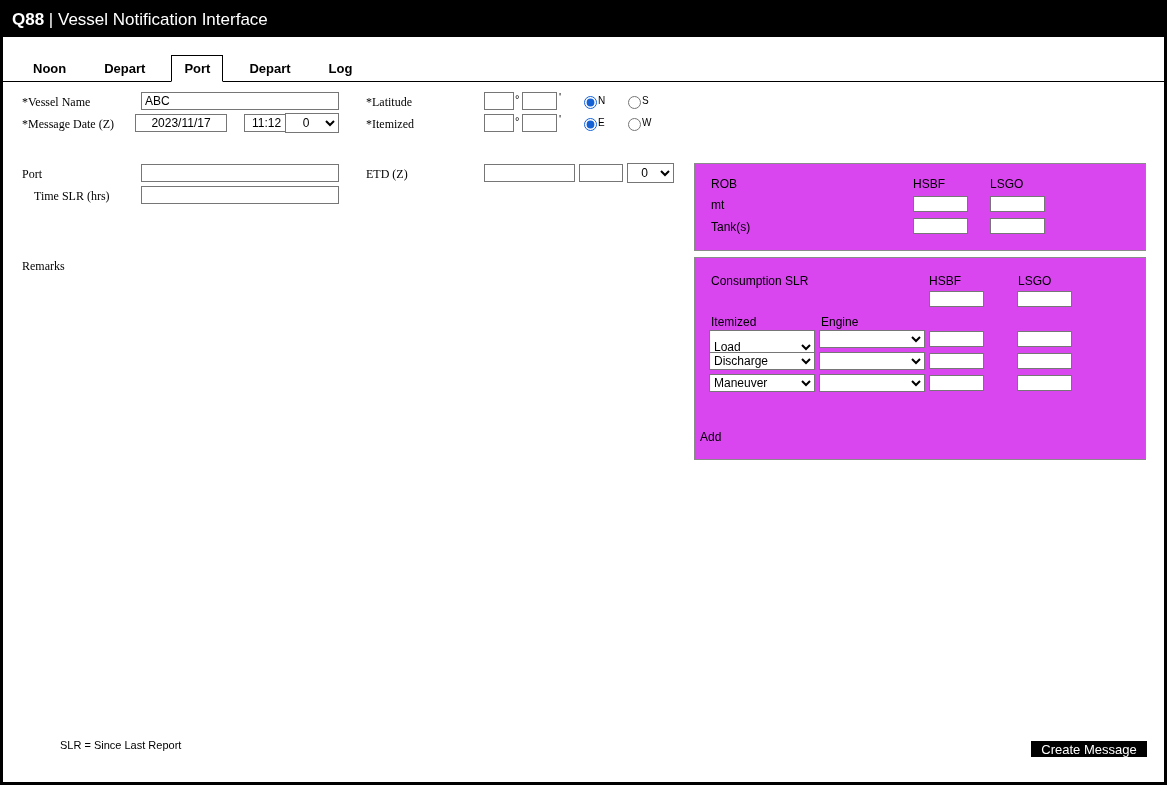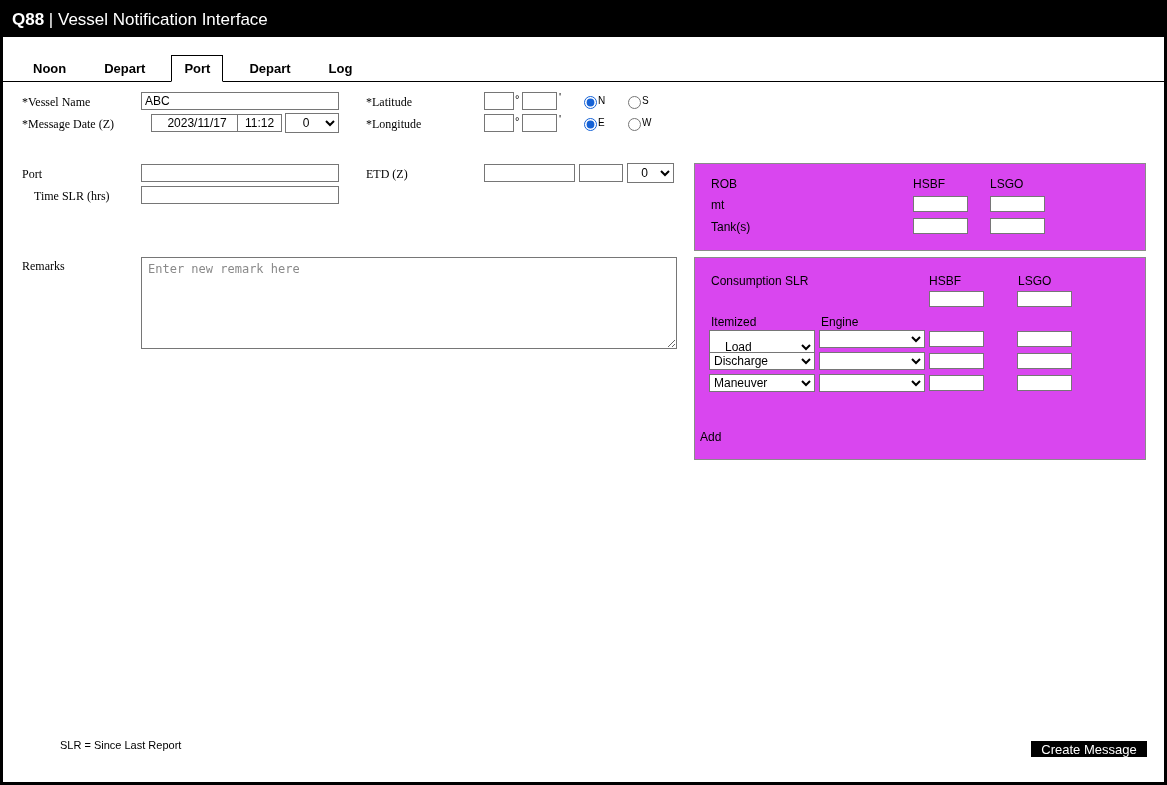--- a/index.html
+++ b/index.html
@@ -62,37 +62,37 @@
 <div class="page">
 
   <header class="titlebar"><span class="brand">Q88</span><span> | </span><span>Vessel Notification Interface</span></header>
 
   <nav class="tabbar"><div class="tab">Noon</div><div class="tab">Depart</div><div class="tab active">Port</div><div class="tab">Depart</div><div class="tab">Log</div></nav>
 
   <div class="lbl" style="left:19px; top:92px;">*Vessel Name</div>
   <input class="ti" style="left: 138px; top: 89px; width: 198px;" value="ABC">
 
   <div class="lbl" style="left:19px; top:114px;">*Message Date (Z)</div>
-  <input class="ti center" style="left: 148px; top: 111px; width: 92px;" value="2023/11/17">
-  <input class="ti center" style="left: 234px; top: 111px; width: 45px;" value="11:12">
+  <input class="ti center" style="left: 132px; top: 111px; width: 92px;" value="2023/11/17">
+  <input class="ti center" style="left: 241px; top: 111px; width: 45px;" value="11:12">
   <select class="sel" style="left:282px; top:110px; width:54px;">
     <option>0</option>
   </select>
 
   <div class="lbl" style="left:363px; top:92px;">*Latitude</div>
   <input class="ti" style="left: 481px; top: 89px; width: 30px;" value="">
   <span class="sym" style="left:512px; top:90px;">°</span>
   <input class="ti" style="left: 519px; top: 89px; width: 35px;" value="">
   <span class="sym" style="left:556px; top:88px;">'</span>
   <input type="radio" name="lat-hem" class="radio" style="left: 581px; top: 93px;" checked="">
   <span class="rlbl" style="left:595px; top:92px;">N</span>
   <input type="radio" name="lat-hem" class="radio" style="left: 625px; top: 93px;">
   <span class="rlbl" style="left:639px; top:92px;">S</span>
 
-  <div class="lbl" style="left:363px; top:114px;">*Longitude</div>
+  <div class="lbl" style="left:363px; top:114px;">*Itemized</div>
   <input class="ti" style="left: 481px; top: 111px; width: 30px;" value="">
   <span class="sym" style="left:512px; top:112px;">°</span>
   <input class="ti" style="left: 519px; top: 111px; width: 35px;" value="">
   <span class="sym" style="left:556px; top:110px;">'</span>
   <input type="radio" name="lon-hem" class="radio" style="left: 581px; top: 115px;" checked="">
   <span class="rlbl" style="left:595px; top:114px;">E</span>
   <input type="radio" name="lon-hem" class="radio" style="left: 625px; top: 115px;">
   <span class="rlbl" style="left:639px; top:114px;">W</span>
 
   <div class="lbl" style="left:19px; top:164px;">Port</div>
@@ -102,21 +102,20 @@
   <input class="ti" style="left: 481px; top: 161px; width: 91px;" value="">
   <input class="ti" style="left: 576px; top: 161px; width: 44px;" value="">
   <select class="sel" style="left:624px; top:160px; width:47px;">
     <option>0</option>
   </select>
 
   <div class="lbl" style="left:31px; top:186px;">Time SLR (hrs)</div>
   <input class="ti" style="left: 138px; top: 183px; width: 198px;" value="">
 
   <div class="lbl" style="left:19px; top:256px;">Remarks</div>
-  <textarea class="remarks" placeholder="Enter new remark here" style=""></textarea>
 
   <div class="panel" style="left:691px; top:160px; width:452px; height:88px;">
     <div class="ptxt" style="left:16px; top:13px;">ROB</div>
     <div class="ptxt" style="left:218px; top:13px;">HSBF</div>
     <div class="ptxt" style="left:295px; top:13px;">LSGO</div>
 
     <div class="ptxt" style="left:16px; top:34px;">mt</div>
     <input class="ti sm" style="left: 218px; top: 32px; width: 55px;" value="">
     <input class="ti sm" style="left: 295px; top: 32px; width: 55px;" value="">
 
@@ -128,21 +127,21 @@
   <div class="panel" style="left:691px; top:254px; width:452px; height:203px;">
     <div class="ptxt" style="left:16px; top:16px;">Consumption SLR</div>
     <div class="ptxt" style="left:234px; top:16px;">HSBF</div>
     <div class="ptxt" style="left:323px; top:16px;">LSGO</div>
     <input class="ti sm" style="left: 234px; top: 33px; width: 55px;" value="">
     <input class="ti sm" style="left: 322px; top: 33px; width: 55px;" value="">
 
     <div class="ptxt" style="left:16px; top:57px;">Itemized</div>
     <div class="ptxt" style="left:126px; top:57px;">Engine</div>
 
-    <select class="sel left" style="left:14px; top:72px; width:106px; height:34px;padding-left:11px;">
+    <select class="sel left" style="left:14px; top:72px; width:106px; height:34px;">
       <option>Load</option>
     </select>
     <select class="sel left" style="left:124px; top:72px; width:106px; height:18px;">
       <option></option>
     </select>
     <input class="ti sm" style="left: 234px; top: 73px; width: 55px;" value="">
     <input class="ti sm" style="left: 322px; top: 73px; width: 55px;" value="">
 
     <select class="sel left" style="left:14px; top:94px; width:106px; height:18px;">
       <option>Discharge</option>

